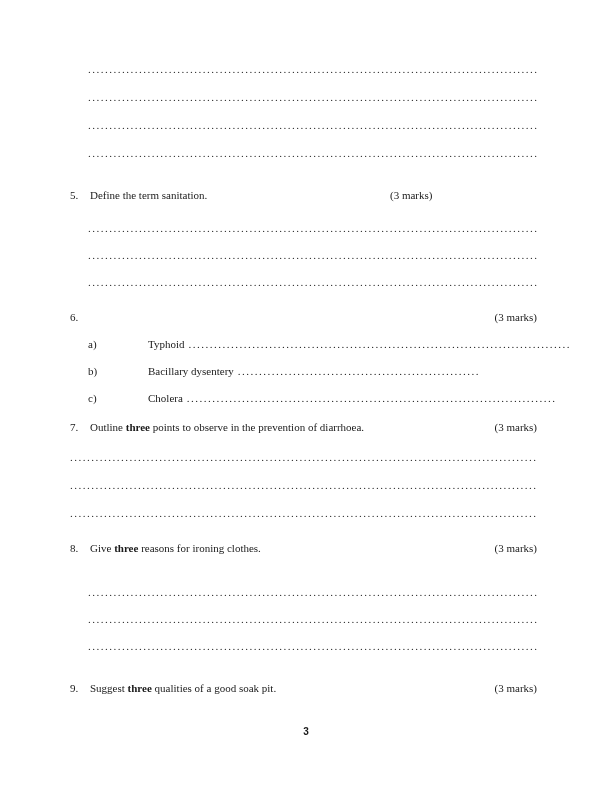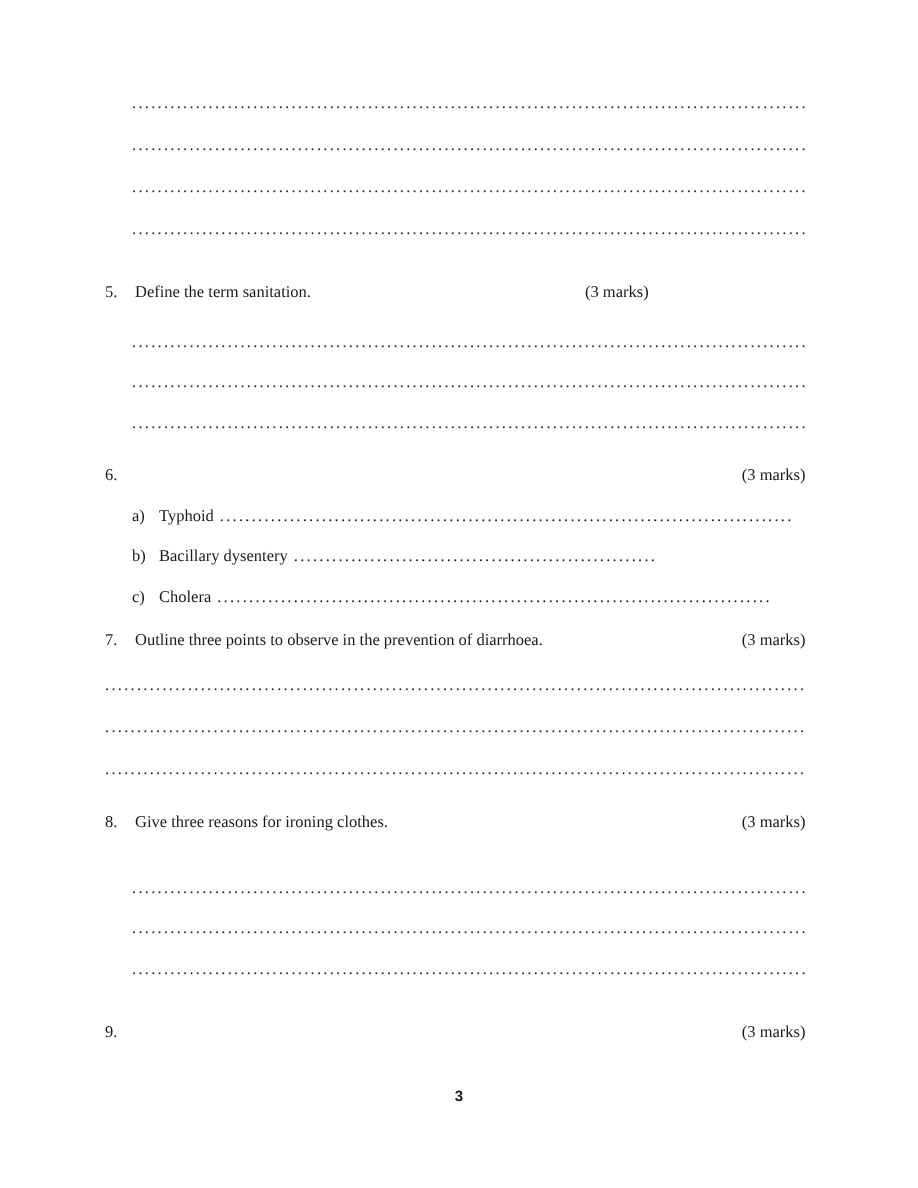--- a/index.html
+++ b/index.html
@@ -43,21 +43,21 @@
     display: flex;
     align-items: baseline;
     position: relative;
     line-height: 15px;
   }
   .qnum {
     width: 20px;
     flex: 0 0 20px;
   }
   .qtext { white-space: nowrap; }
-  .qtext b { font-weight: normal; margin-top: 21px; }
+  .qtext b { font-weight: bold; margin-top: 21px; }
   .marks-right {
     margin-left: auto;
     white-space: nowrap;
   }
   .marks-mid {
     position: absolute;
     left: 320px;
     white-space: nowrap;
   }
 
@@ -65,21 +65,21 @@
   .subrow {
     display: flex;
     align-items: baseline;
     margin-left: 18px;
     line-height: 15px;
   }
   .subletter {
     width: 18px;
     flex: 0 0 18px;
   }
-  .sublabel { white-space: nowrap; margin-right: 4px; }
+  .sublabel { white-space: nowrap; margin-right: 4px; margin-left: 42px; }
   .subdots {
     overflow: hidden;
     white-space: nowrap;
     letter-spacing: 1.5px;
     flex: 0 0 auto;
   }
   .dots-a { width: 382px; }
   .dots-b { width: 240px; }
   .dots-c { width: 368px; }
 
@@ -184,18 +184,19 @@
     </div>
   <div class="dotline ansline indent">
       <span>........................................................................................................................................................................................................................................................................</span>
     </div>
   <div class="dotline ansline indent">
       <span>........................................................................................................................................................................................................................................................................</span>
     </div>
 
   <div class="qrow mt-q9">
     <span class="qnum">9.</span>
+    <span class="qtext"><span>Suggest </span><b>three</b><span> qualities of a good soak pit.</span></span>
     <span class="marks-right">(3 marks)</span>
   </div>
 
   <div class="pagenum">3</div>
 
 </div>
 
 </body></html>

